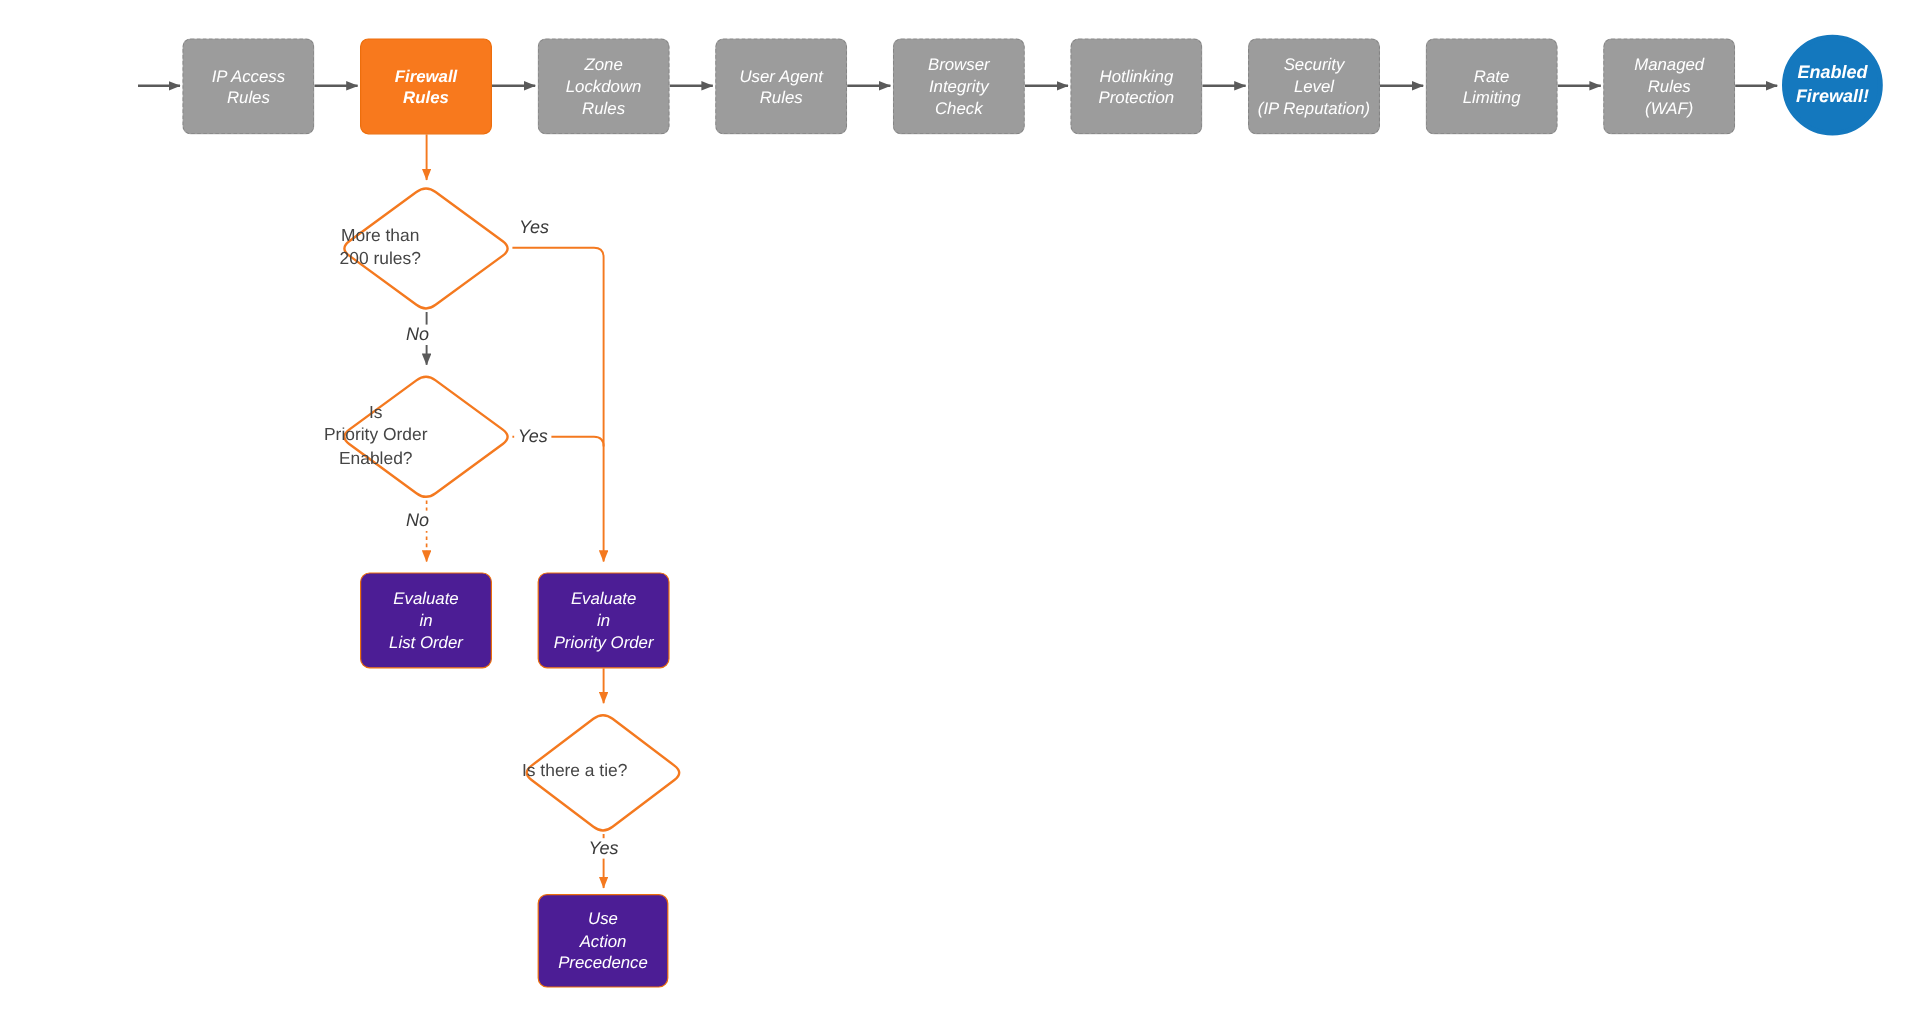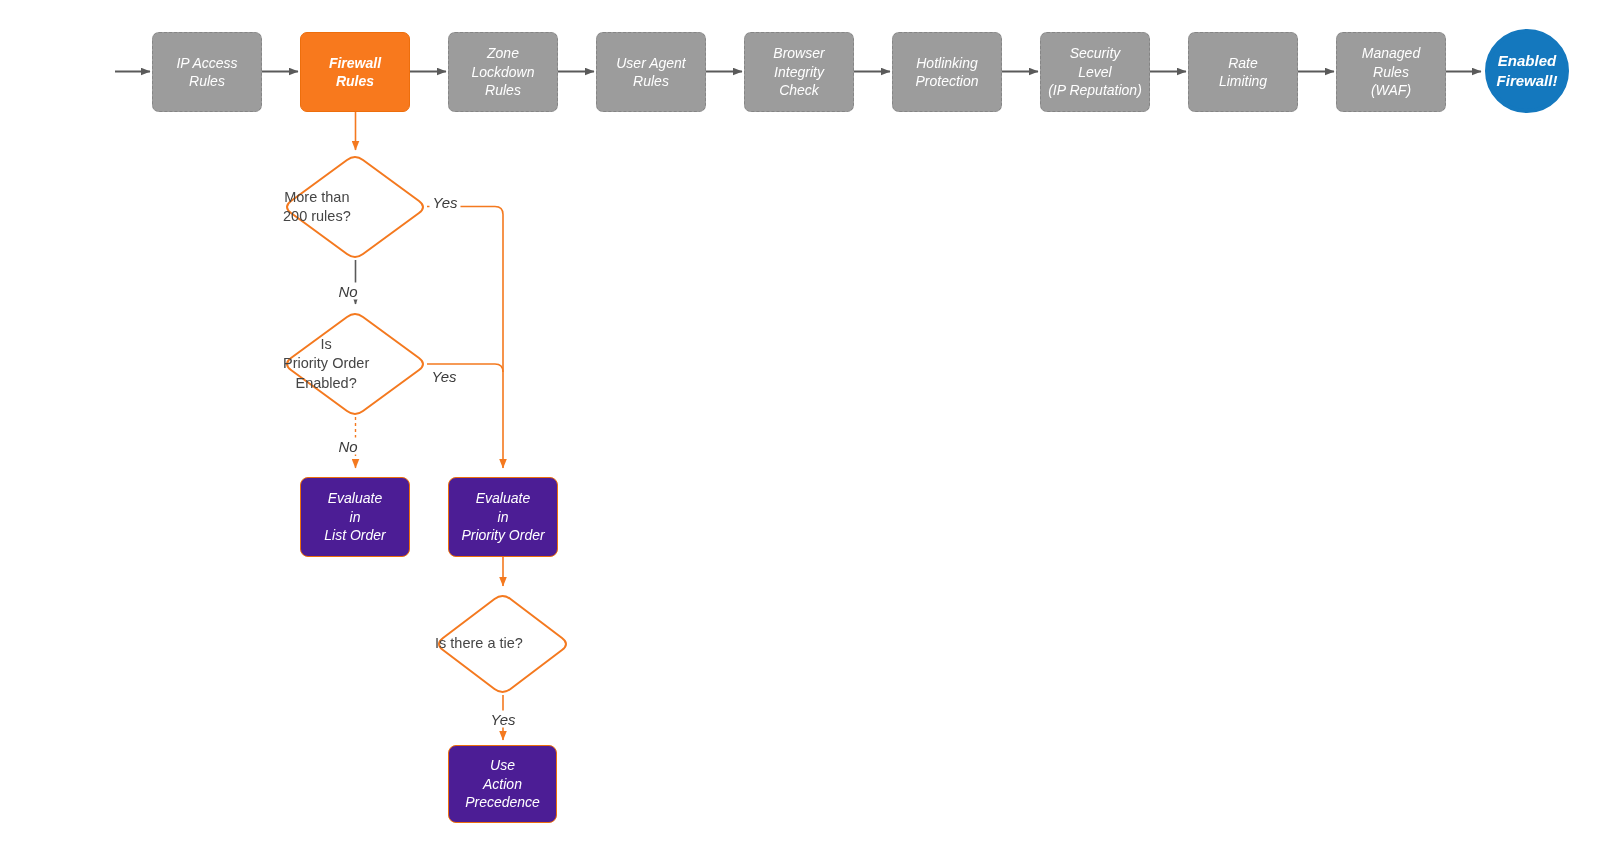--- a/index.html
+++ b/index.html
@@ -8,21 +8,21 @@
   .node{position:absolute;display:flex;align-items:center;justify-content:center;text-align:center;box-sizing:border-box;}
   .label{white-space:pre-line;line-height:1.32;}
   .pnode{width:110px;height:80px;top:32px;border-radius:7px;font-style:italic;font-size:14px;color:#ffffff;}
   .pnode.gray{background:#9c9c9c;border:1px dashed #858585;}
   .pnode.orange{background:#f8791d;border:1px solid #ed6e0c;font-weight:bold;}
   .action{border-radius:8px;background:#4c1d95;border:1px solid #ed6e0c;font-style:italic;font-size:14px;color:#ffffff;}
   .circle-node{border-radius:50%;font-style:italic;font-weight:bold;font-size:15px;}
   .start{left:29px;top:29px;width:84px;height:84px;background:#ffffff;border:4px solid #1478be;color:#1478be;}
   .end{left:1485px;top:29px;width:84px;height:84px;background:#1478be;border:4px solid #1478be;color:#ffffff;}
   .dlabel{position:absolute;display:flex;align-items:center;justify-content:flex-start;text-align:center;font-size:14.5px;color:#454545;pointer-events:none;}
-  .edge-label{position:absolute;transform:translate(-50%,-50%);font-style:italic;font-size:15px;color:#3a3a3a;background:#ffffff;padding:0 3px;margin-top:12px;}
+  .edge-label{position:absolute;transform:translate(-50%,-50%);font-style:italic;font-size:15px;color:#3a3a3a;background:#ffffff;padding:0 3px;}
 </style>
 </head>
 <body>
 
 <div class="stage">
 
   <svg class="connectors" viewBox="0 0 1600 858" xmlns="http://www.w3.org/2000/svg">
     <defs>
       <marker id="mgray" markerUnits="userSpaceOnUse" markerWidth="10" markerHeight="8" refX="9.5" refY="4" orient="auto">
         <path d="M0,0 L10,4 L0,8 Z" fill="#5a5a5a"></path>
@@ -101,21 +101,21 @@
   <div class="node pnode gray" style="left:1336px">
       <span class="label">Managed
 Rules
 (WAF)</span>
     </div>
 
   <div class="dlabel" style="left:283px;top:154px;width:144px;height:106px;">
     <span class="label">More than
 200 rules?</span>
   </div>
-  <div class="dlabel" style="left:283px;top:311px;width:144px;height:106px;">
+  <div class="dlabel" style="left:270px;top:311px;width:144px;height:106px;">
     <span class="label">Is
 Priority Order
 Enabled?</span>
   </div>
   <div class="dlabel" style="left:435px;top:593px;width:135px;height:102px;">
     <span class="label">Is there a tie?</span>
   </div>
 
   <div class="node action" style="left:300px;top:477px;width:110px;height:80px;">
     <span class="label">Evaluate

